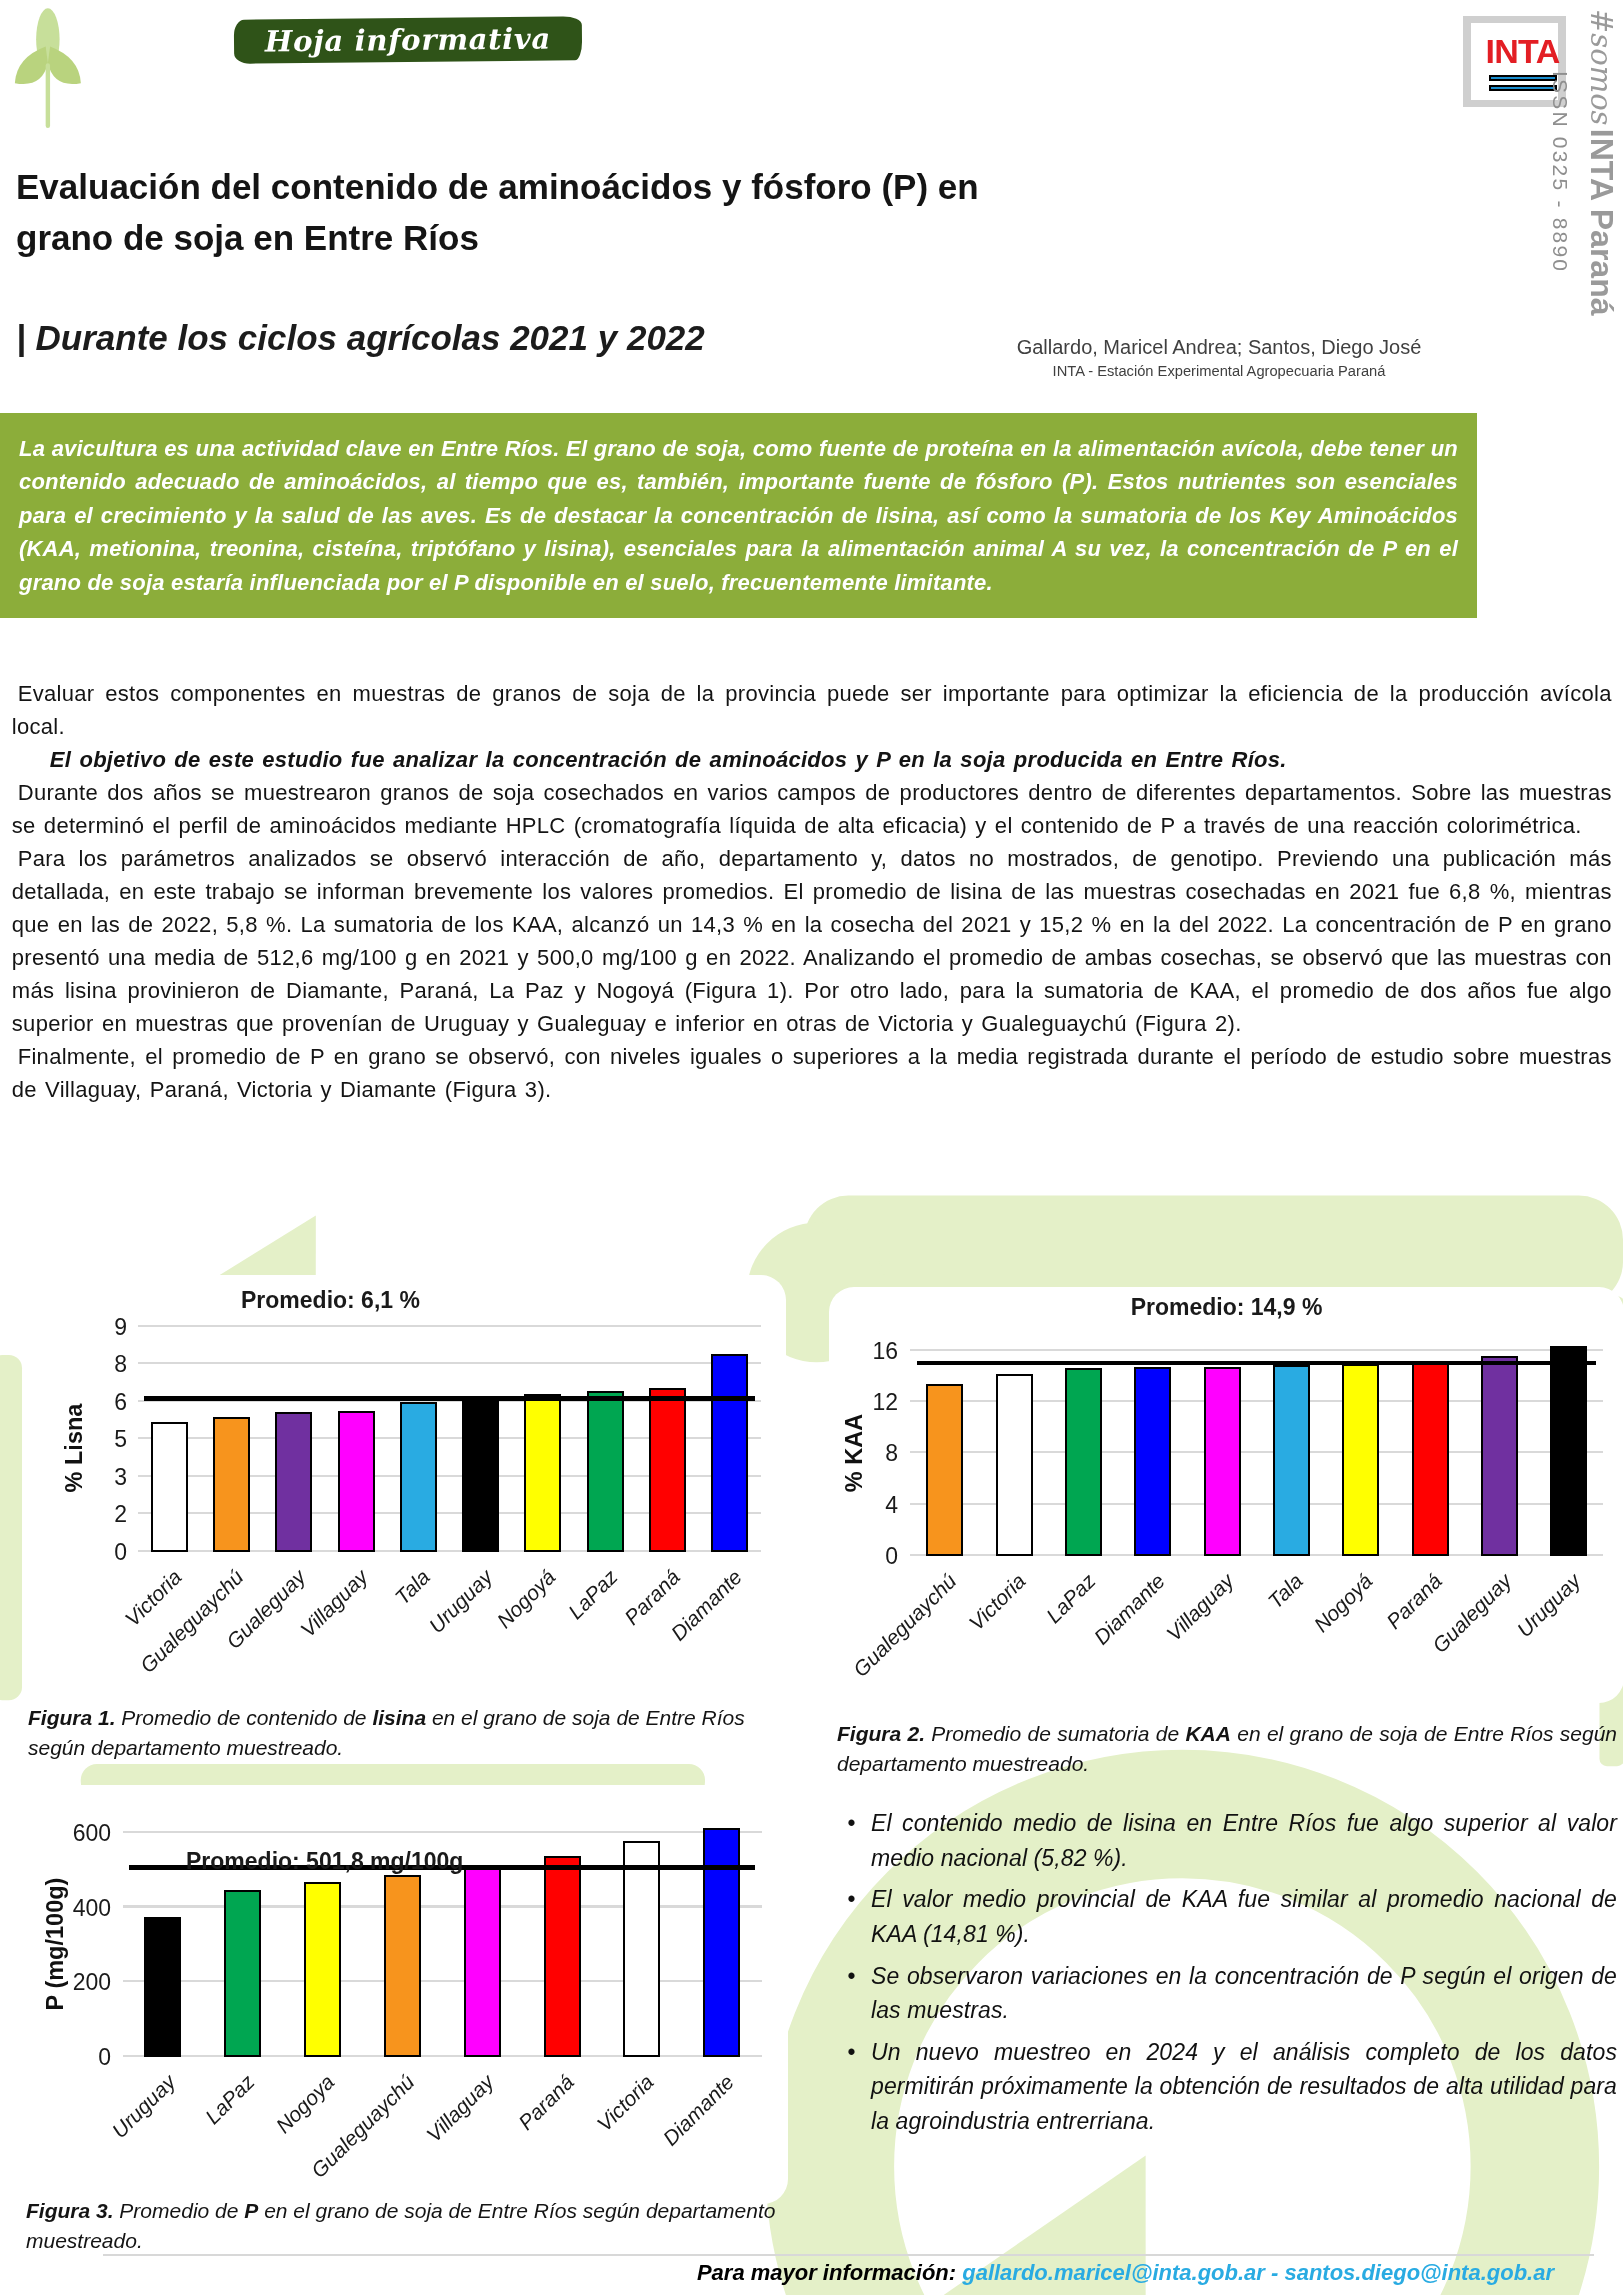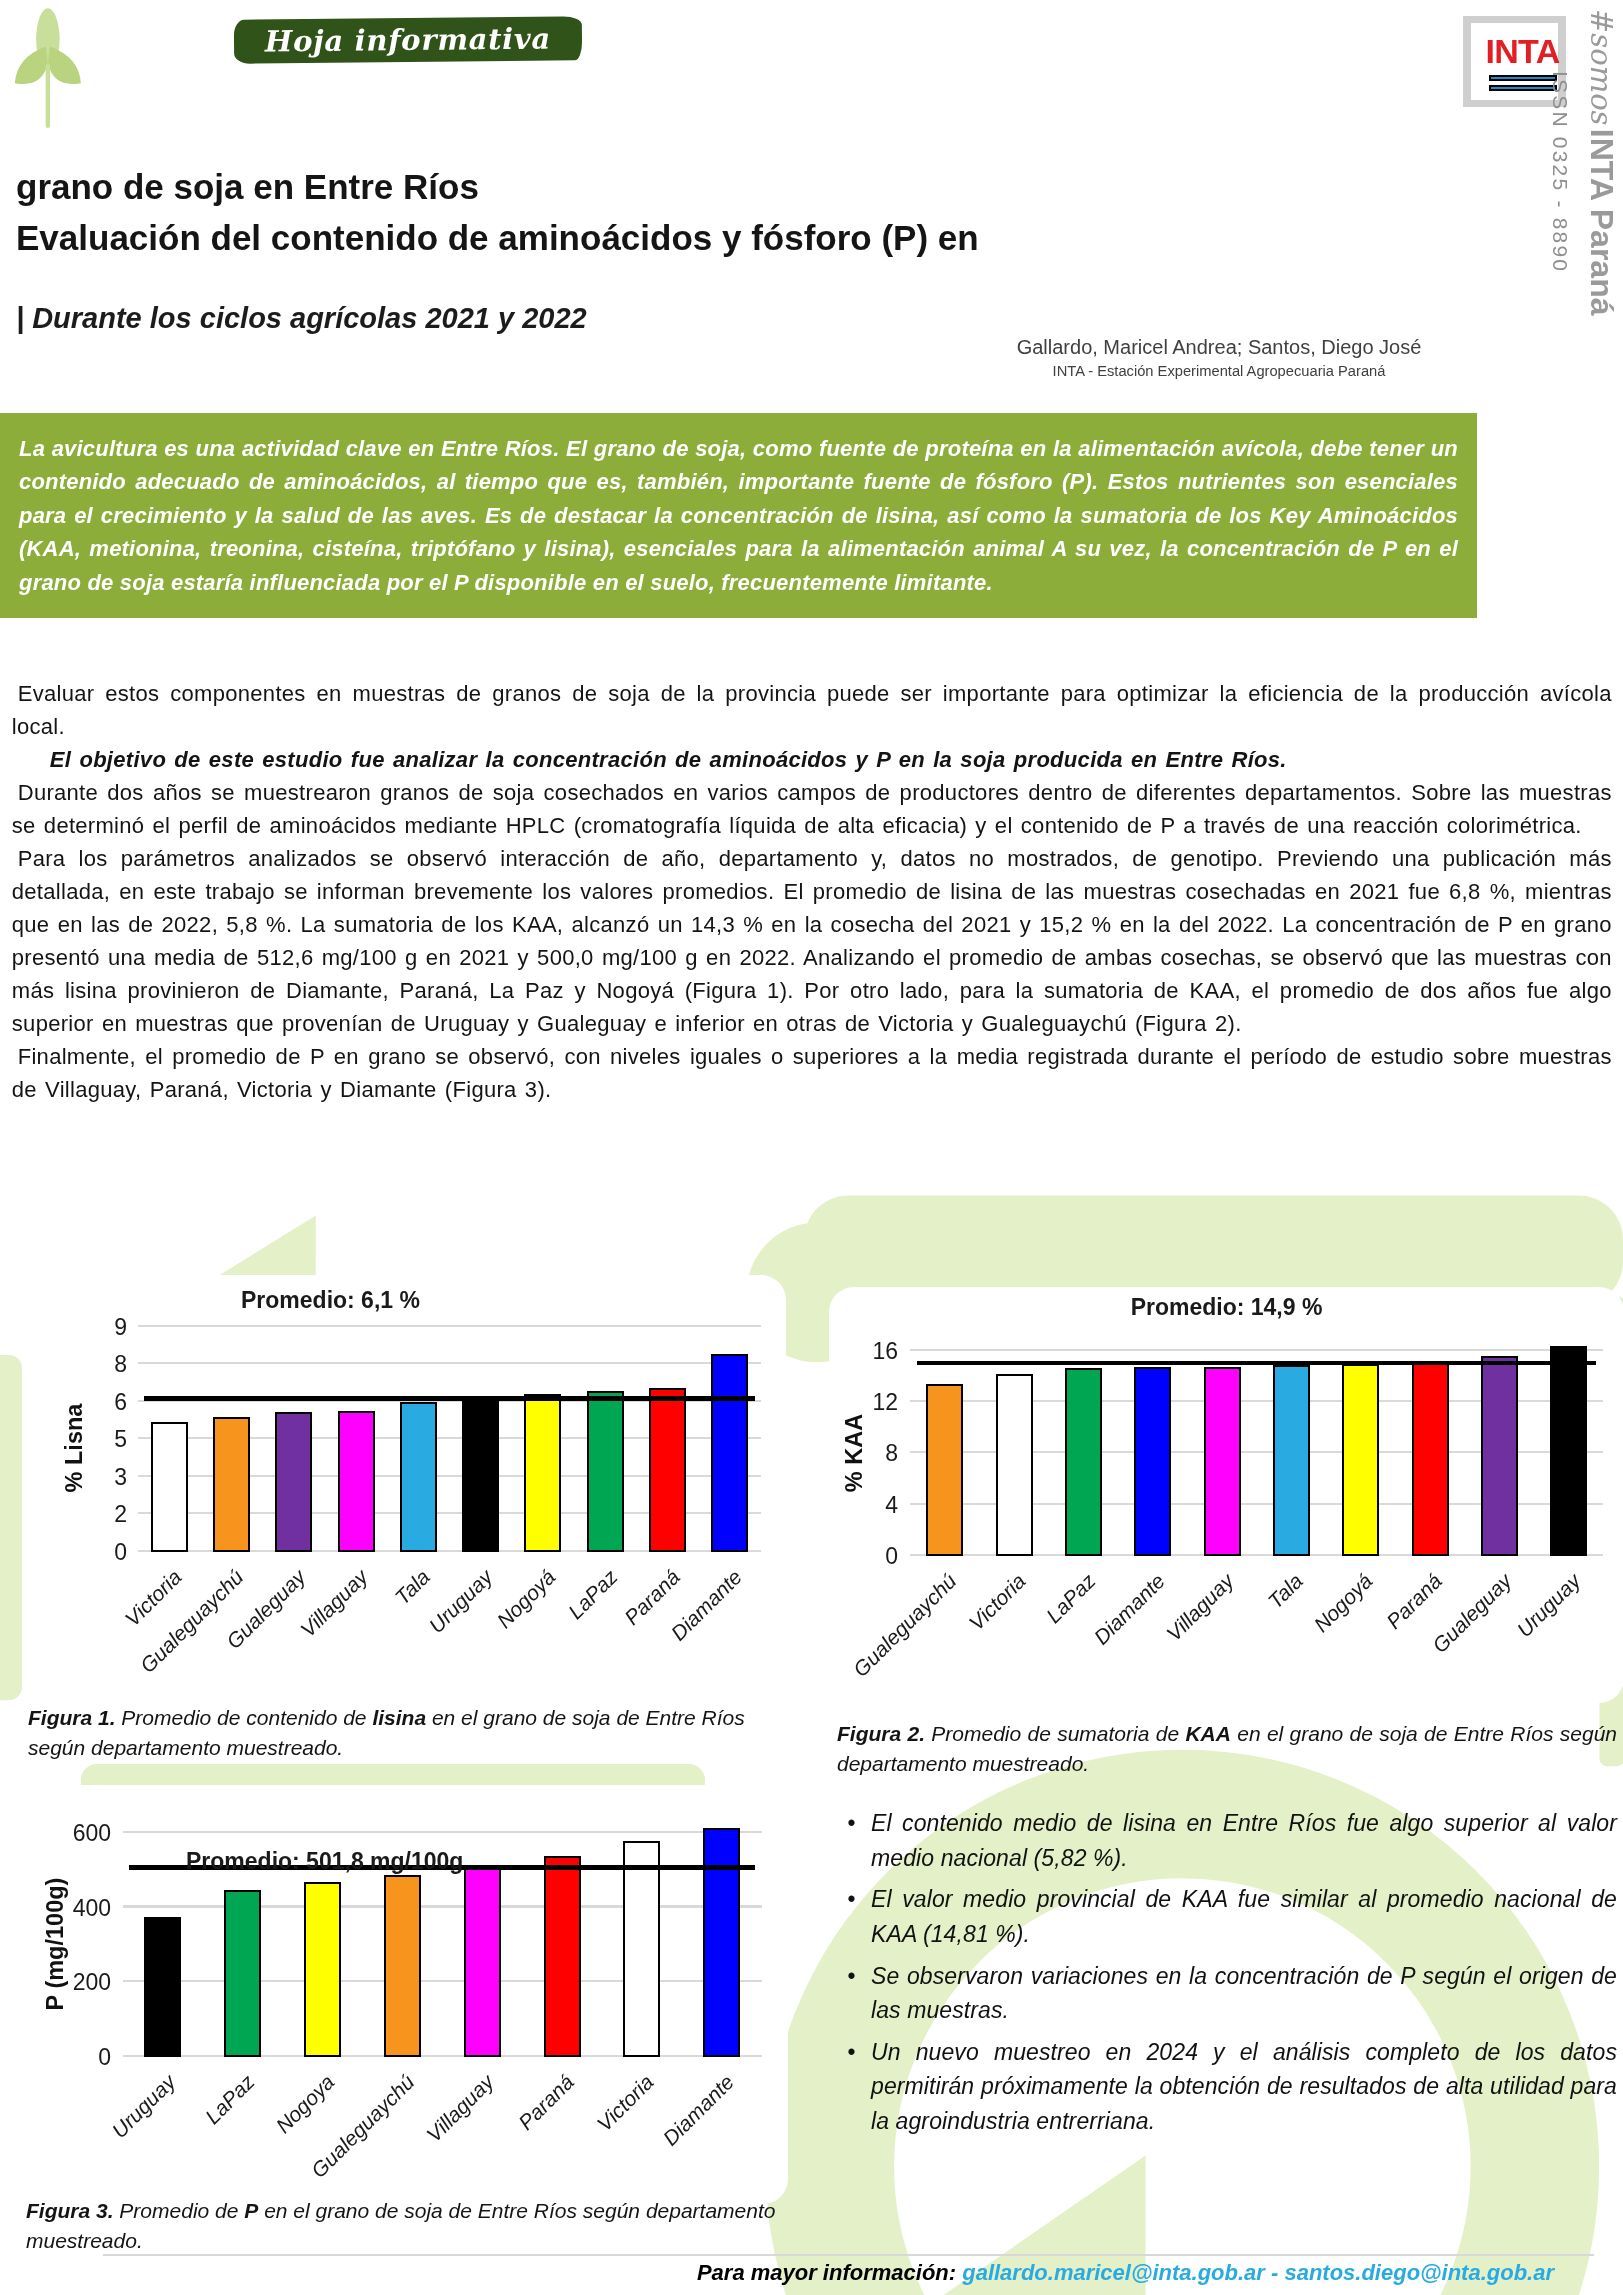--- a/index.html
+++ b/index.html
@@ -24,21 +24,21 @@
   .inta-logo .bar { width:68px; height:5.9px; background:#1B8ECE; margin-top:3.7px; }
   .vertical-brand { left:1620px; top:8.8px; transform:rotate(90deg); transform-origin:0 0; white-space:nowrap; }
   .vertical-brand .hash { font-family:"DejaVu Serif", serif; font-style:italic; color:#9A9A9A; font-size:29px; }
   .vertical-brand .brand { color:#9A9A9A; font-weight:bold; font-size:32px; letter-spacing:0px; }
   .issn { left:1572px; top:71px; transform:rotate(90deg); transform-origin:0 0; white-space:nowrap;
           color:#8F8F8F; font-size:21px; letter-spacing:2.2px; }
 
   
   .title { left:16px; top:167px; width:1454px; color:#151515; font-weight:bold; font-size:35px; line-height:1.15; }
   .title div { margin-bottom:10.3px; }
-  .subtitle { left:16px; top:302px; width:955px; color:#1c1c1c; font-style:italic; font-weight:600; font-size:29px; }
+  .subtitle { left:16px; top:318px; width:955px; color:#1c1c1c; font-style:italic; font-weight:600; font-size:35px; }
   .authors { left:962px; top:336px; width:514px; text-align:center; color:#404040; }
   .authors .names { font-size:20px; }
   .authors .affil { font-size:14.7px; margin-top:4.4px; }
 
   
   .greenbox { left:0; top:413px; width:1477px; background:#8CAD3A; padding:19px 19px 19px 19px; }
   .greenbox p { color:#fff; font-weight:bold; font-style:italic; font-size:22px; line-height:1.52;
                 text-align:justify; letter-spacing:0.2px; }
 
   
@@ -152,22 +152,22 @@
   </div>
 
   <div class="layer vertical-brand">
     <span class="hash">#somos</span>
     <span class="brand">INTA Paraná</span>
   </div>
 
   <div class="layer issn">ISSN 0325 - 8890</div>
 
   <div class="layer title">
+    <div>Evaluación del contenido de aminoácidos y fósforo (P) en</div>
     <div>grano de soja en Entre Ríos</div>
-    <div>Evaluación del contenido de aminoácidos y fósforo (P) en</div>
   </div>
   <div class="layer subtitle">| Durante los ciclos agrícolas 2021 y 2022</div>
   <div class="layer authors">
     <div class="names">Gallardo, Maricel Andrea; Santos, Diego José</div>
     <div class="affil">INTA - Estación Experimental Agropecuaria Paraná</div>
   </div>
 
   <div class="layer greenbox">
     <p>La avicultura es una actividad clave en Entre Ríos. El grano de soja, como fuente de proteína en la alimentación avícola, debe tener un contenido adecuado de aminoácidos, al tiempo que es, también, importante fuente de fósforo (P). Estos nutrientes son esenciales para el crecimiento y la salud de las aves. Es de destacar la concentración de lisina, así como la sumatoria de los Key Aminoácidos (KAA, metionina, treonina, cisteína, triptófano y lisina), esenciales para la alimentación animal A su vez, la concentración de P en el grano de soja estaría influenciada por el P disponible en el suelo, frecuentemente limitante.</p>
   </div>

